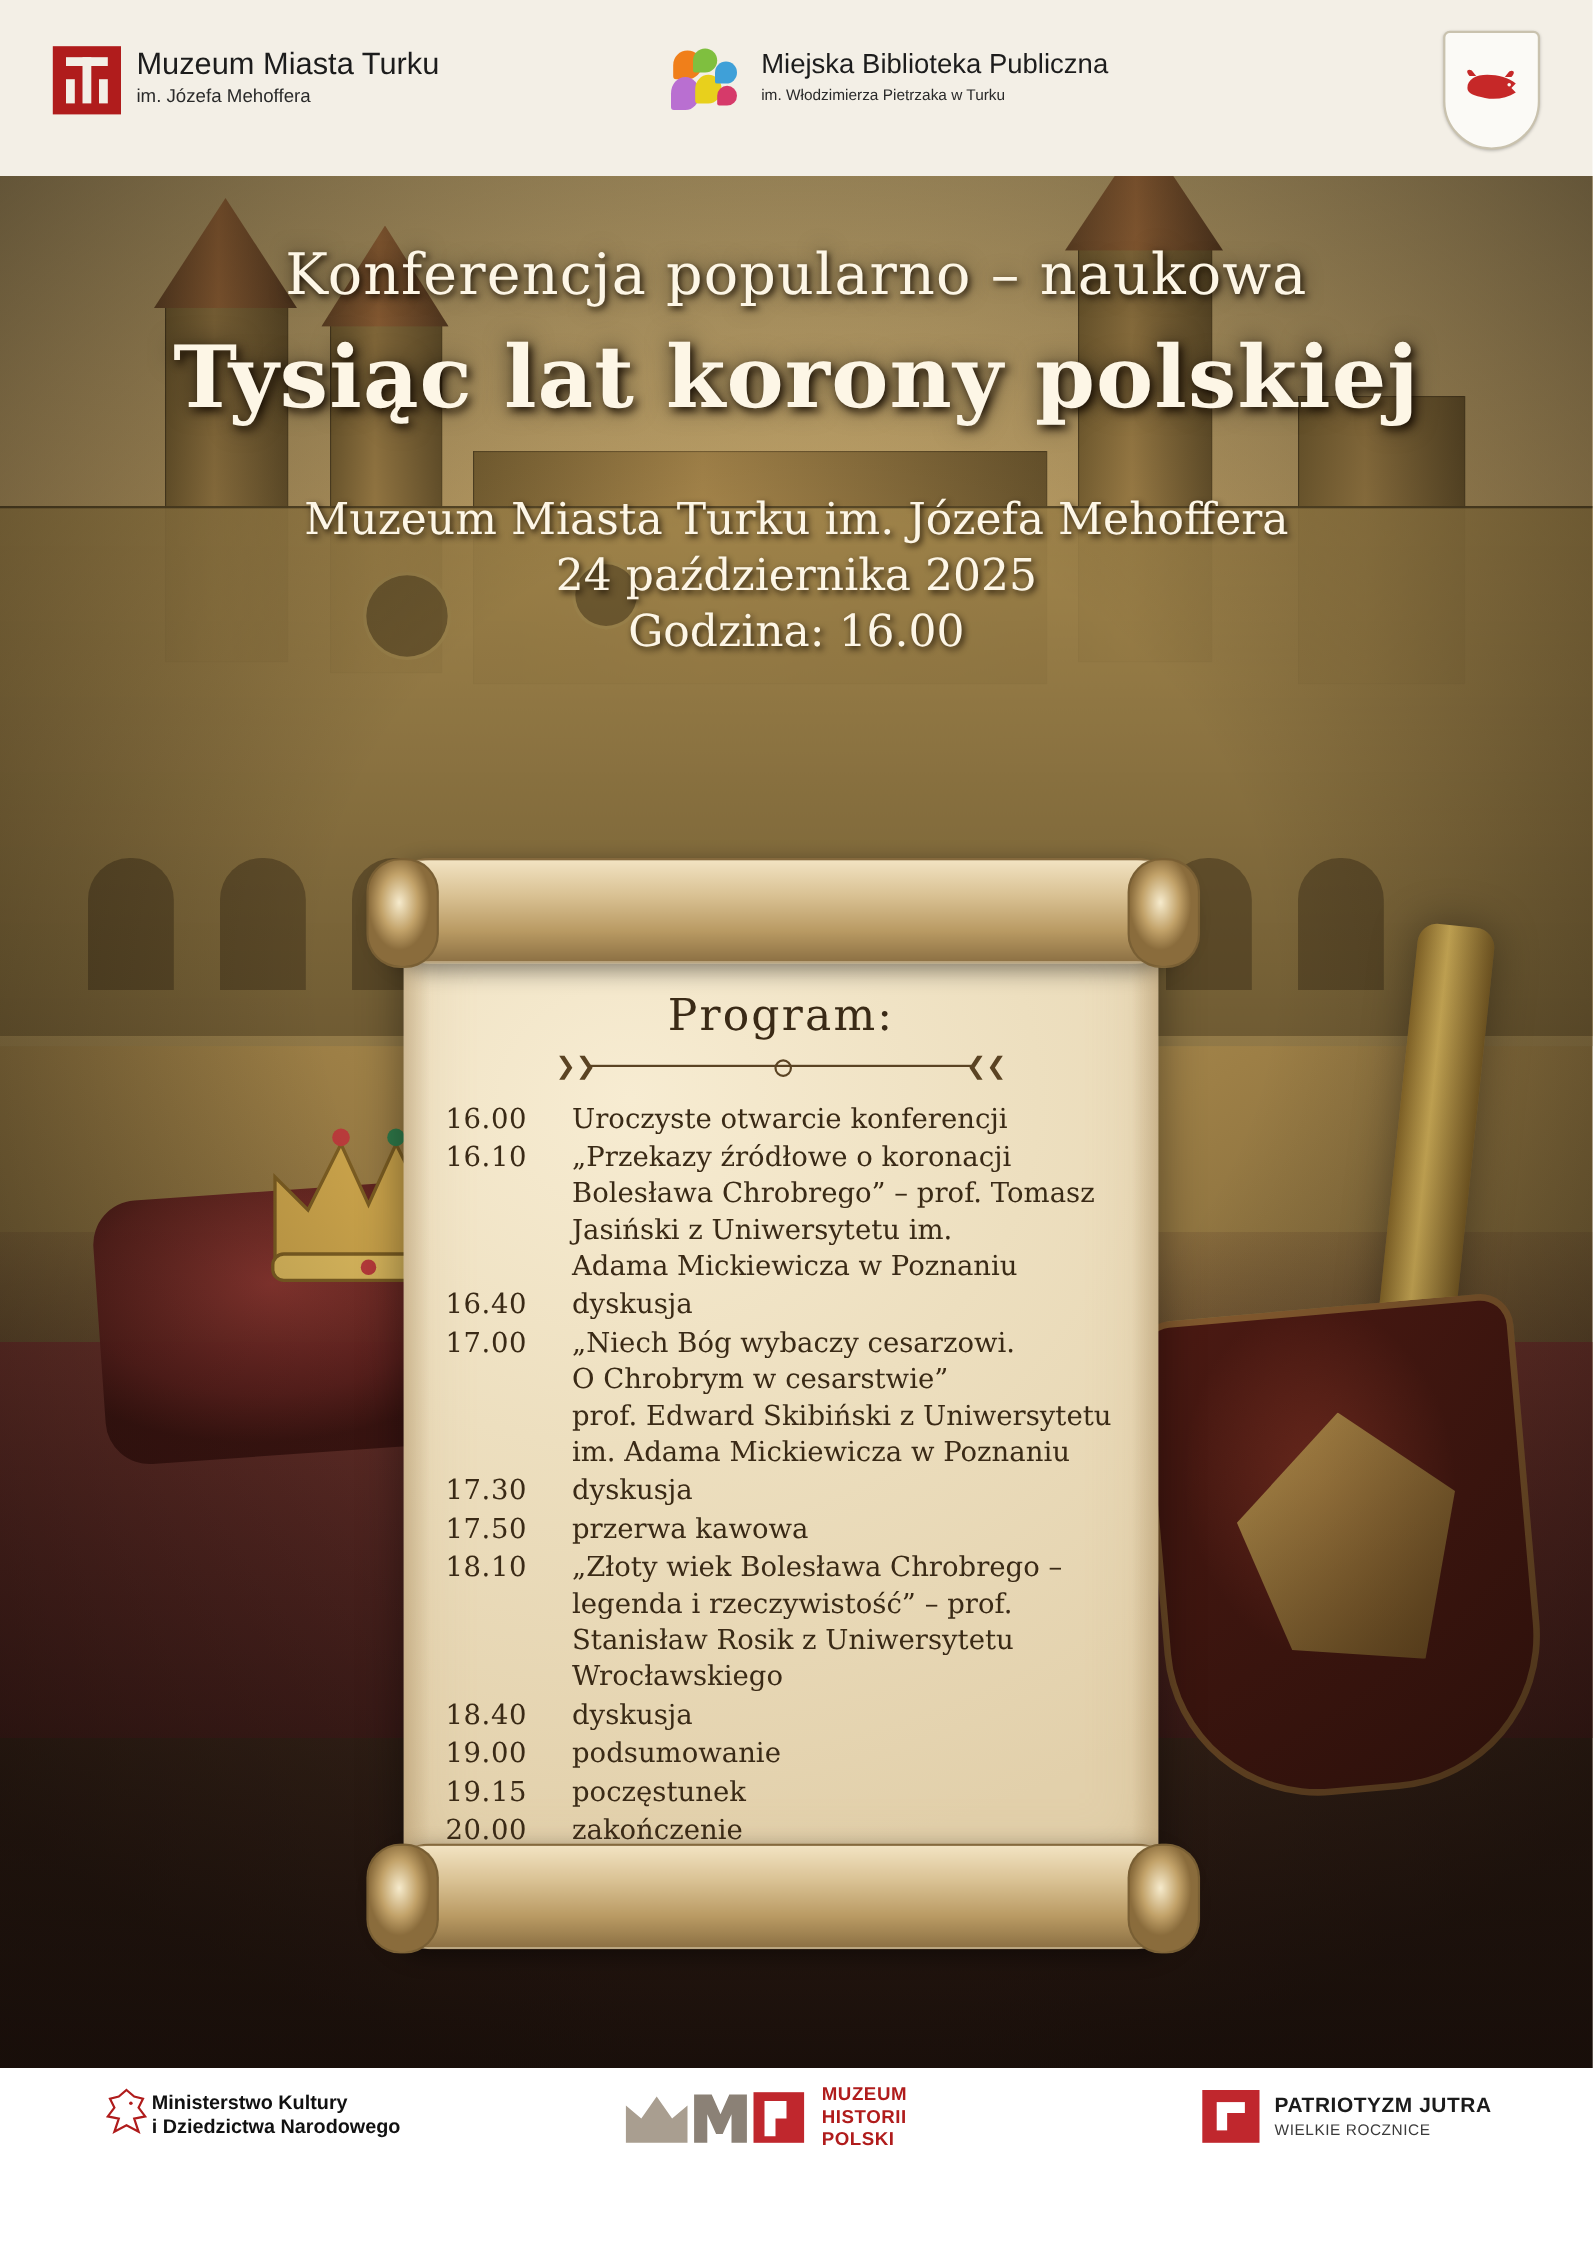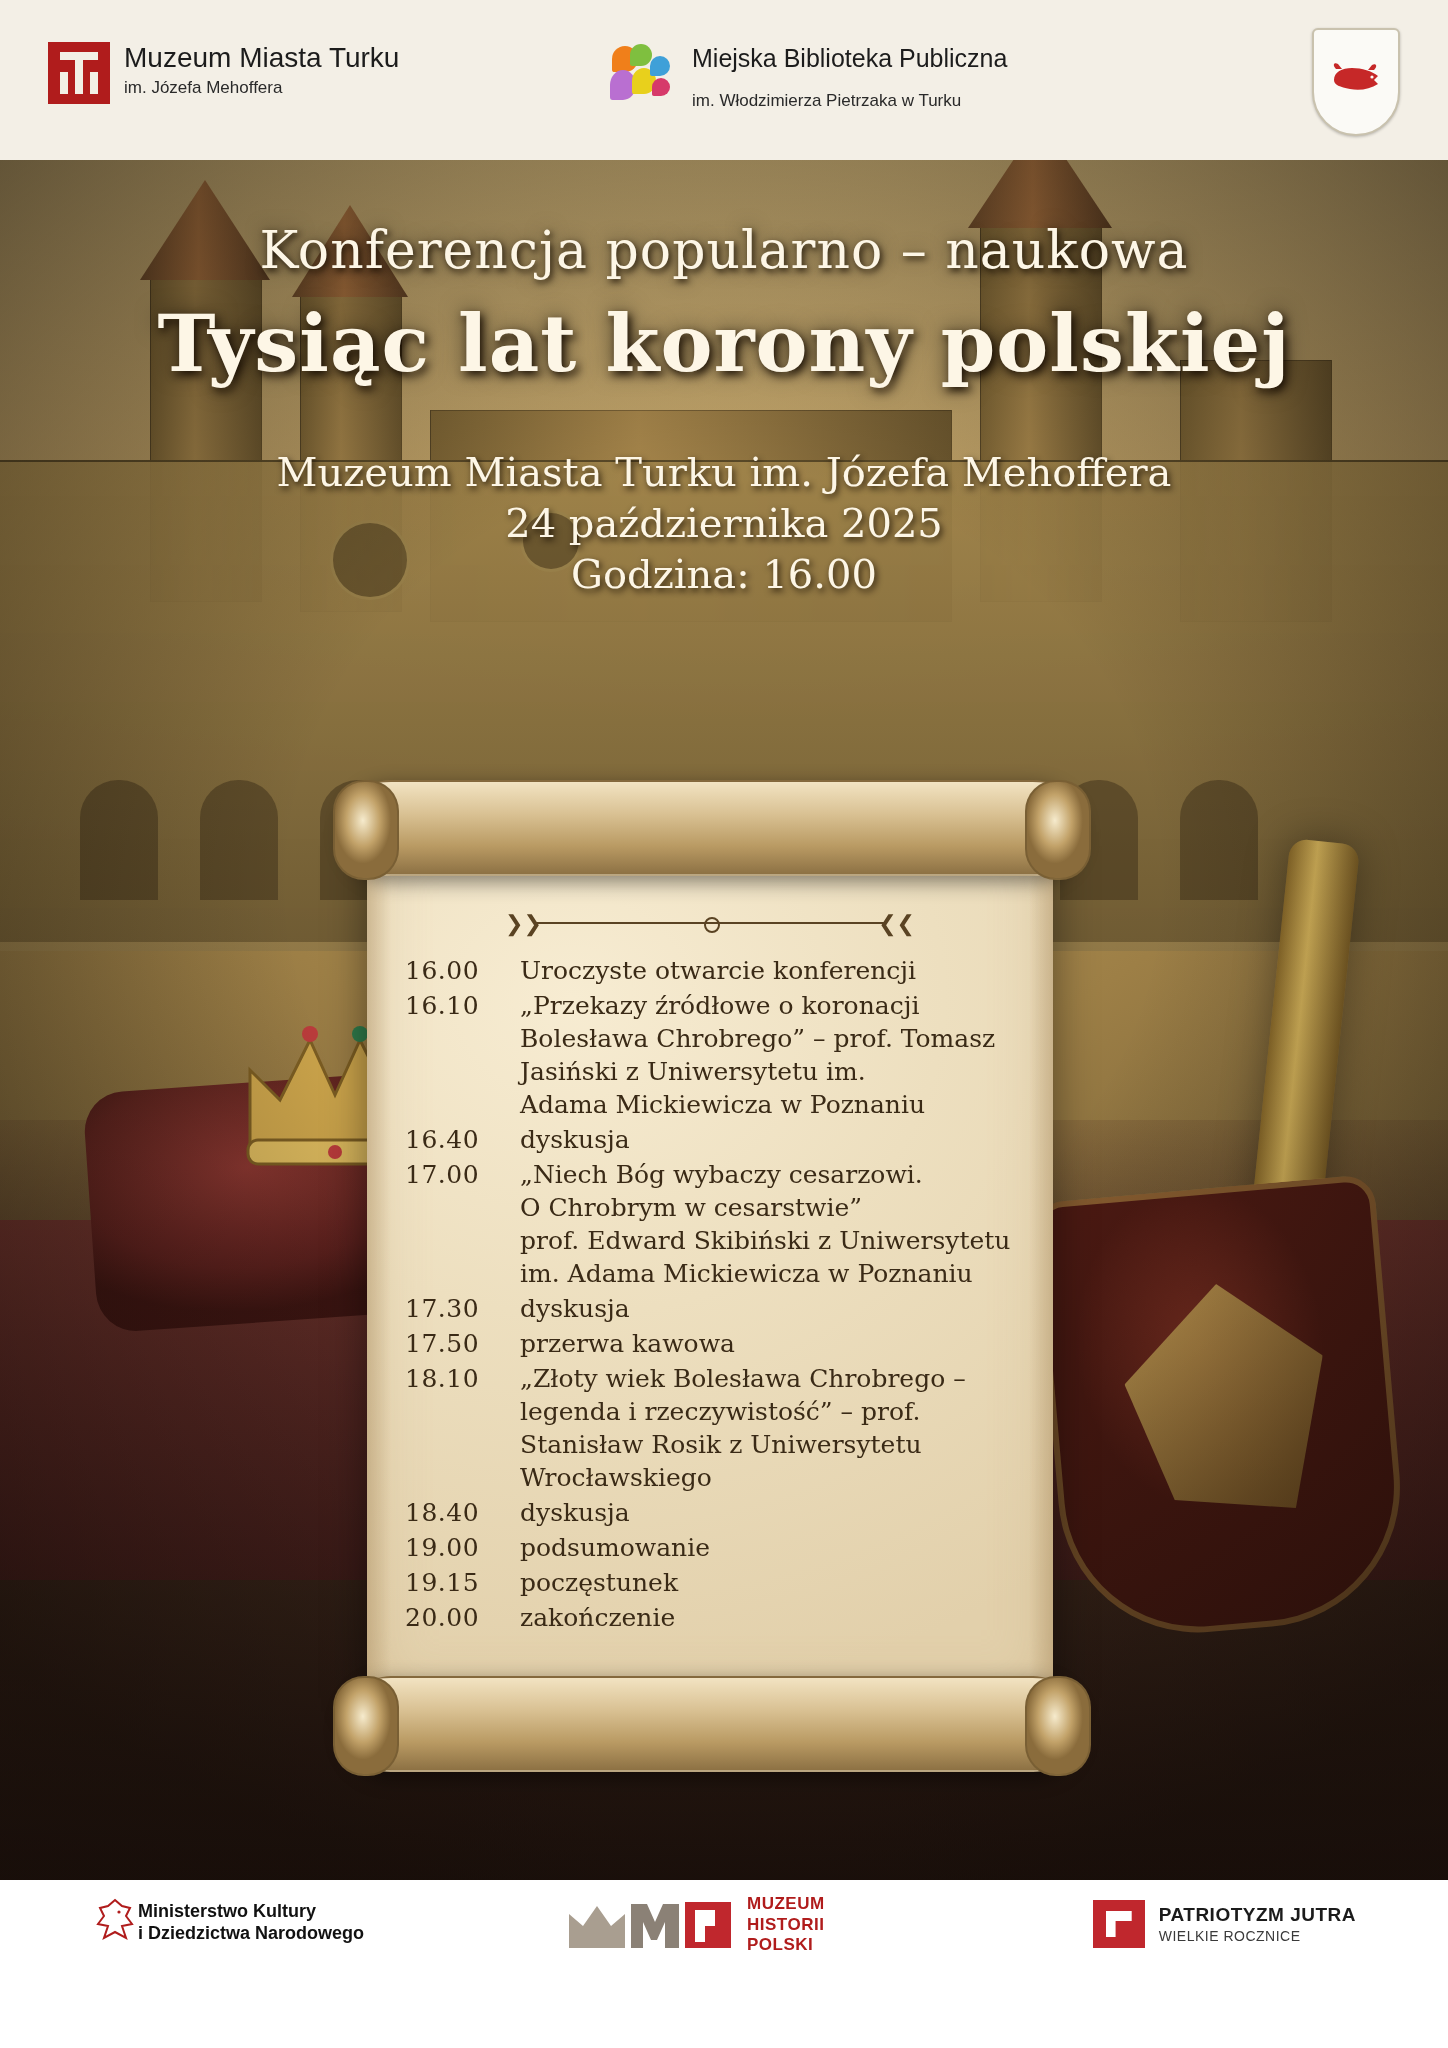--- a/index.html
+++ b/index.html
@@ -109,24 +109,24 @@
   .logo-biblio-mark .b4 { left: 22px; top: 24px; width: 24px; height: 26px; background: #e8d01c; }
   .logo-biblio-mark .b5 { left: 40px; top: 12px; width: 20px; height: 20px; background: #3fa0d8; }
   .logo-biblio-mark .b6 { left: 42px; top: 34px; width: 18px; height: 18px; background: #d63a6a; }
   .logo-library-text .l1 {
     font-size: 25px;
     color: #1c1c1c;
     line-height: 1.15;
     white-space: nowrap;
   }
   .logo-library-text .l2 {
-    font-size: 17px;
+    font-size: 14px;
     color: #2a2a2a;
     line-height: 1.2;
-    margin-top: 18px;
+    margin-top: 5px;
     white-space: nowrap;
   }
 
   .coat {
     position: absolute;
     right: 48px; top: 28px;
     width: 84px; height: 104px;
     background: #fbfaf6;
     border: 2px solid #c9c2ae;
     border-radius: 6px 6px 44px 44px;
@@ -550,20 +550,21 @@
       <div class="roller top">
         <span class="knob l"></span>
           <span class="knob r"></span>
       </div>
       <div class="roller bottom">
         <span class="knob l"></span>
           <span class="knob r"></span>
       </div>
 
       <div class="scroll-content">
+        <div class="program-title">Program:</div>
         <div class="divider">
           <span class="line"></span>
           <span class="arw l">❯❯</span>
           <span class="dot"></span>
           <span class="arw r">❮❮</span>
         </div>
         <div class="agenda" id="agenda-list">
             <div class="agenda-row">
               <div class="agenda-time">16.00</div>
               <div class="agenda-desc">Uroczyste otwarcie konferencji</div>

